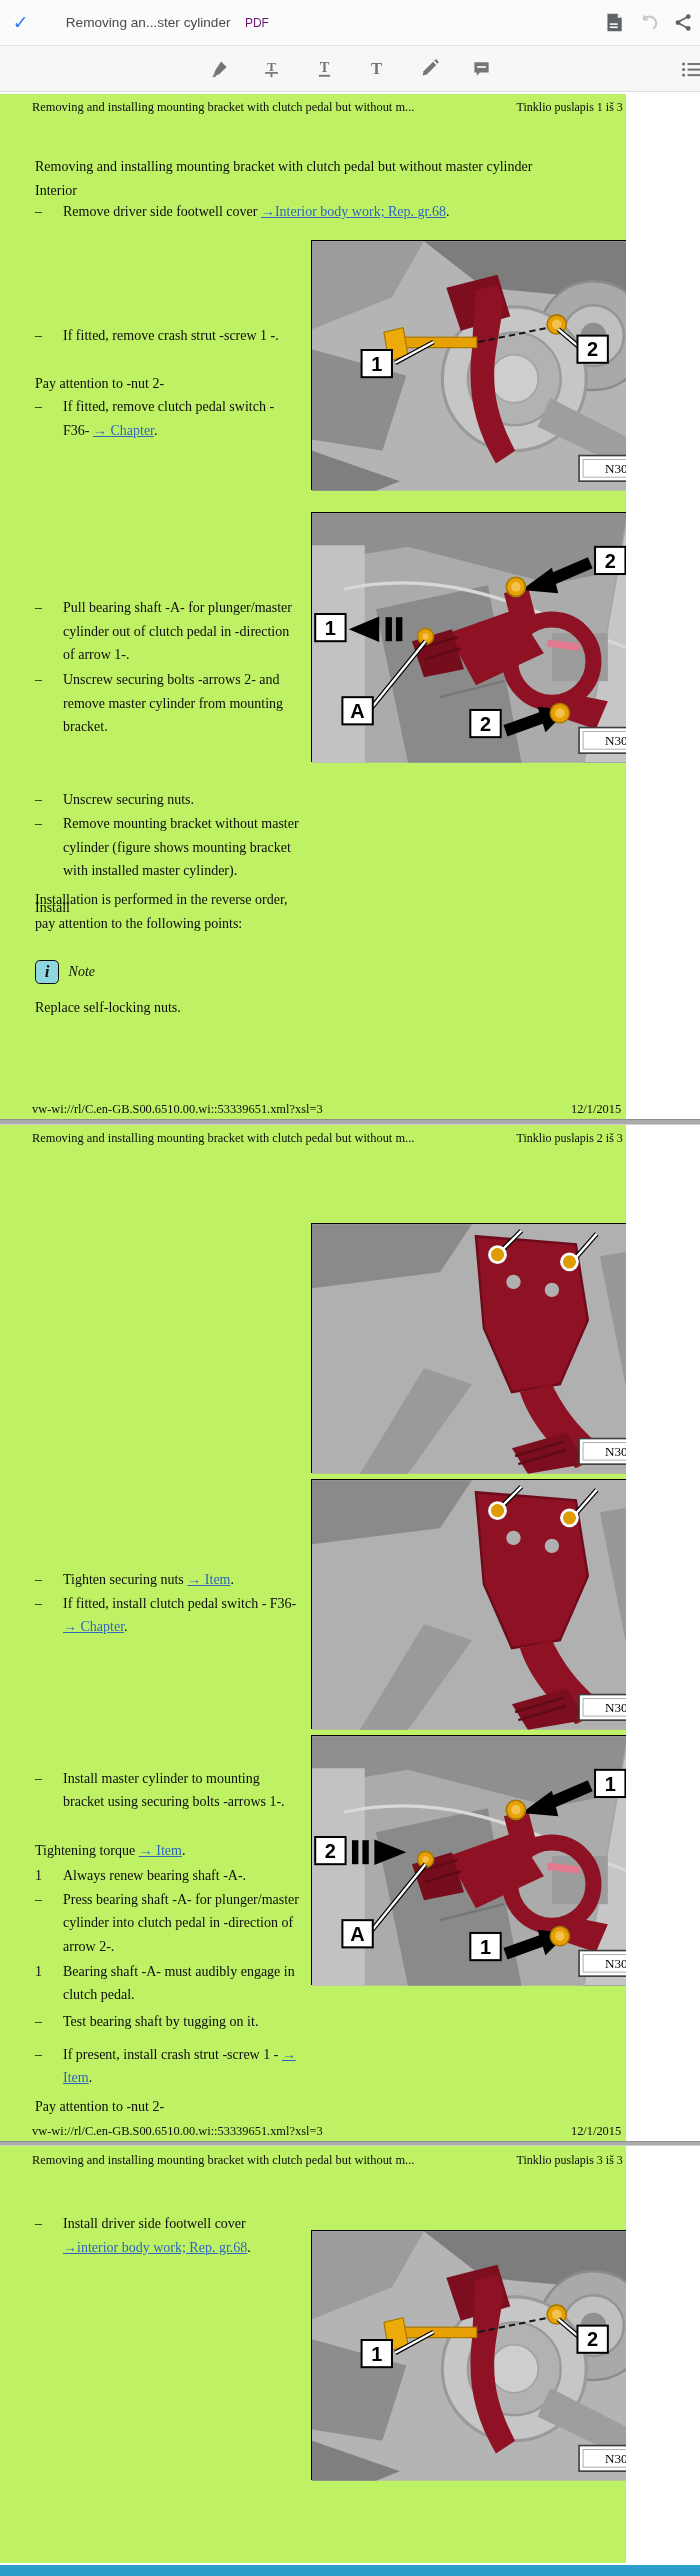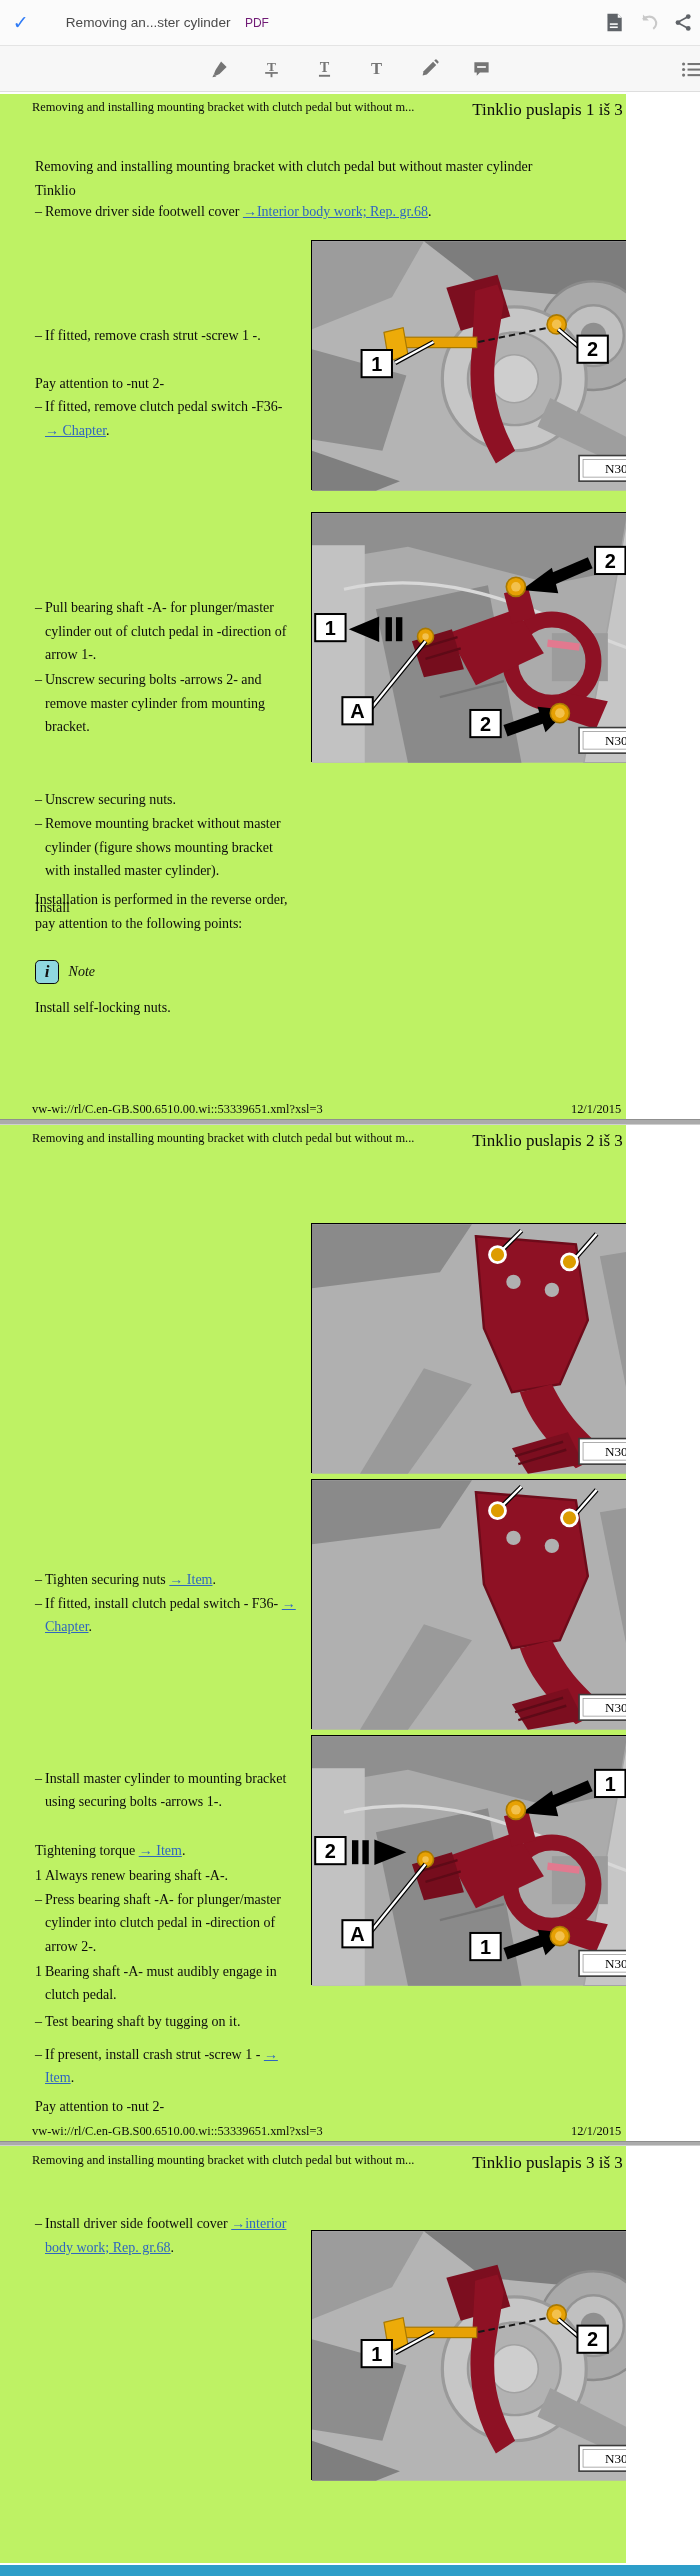--- a/index.html
+++ b/index.html
@@ -24,28 +24,28 @@
     background:#f7f7f7; border-bottom:0.8px solid #dedede;
     display:flex; align-items:center; justify-content:center; gap:17.6px;
   }
   #toolbar-list { position:absolute; right:-8px; top:46px; height:46px; display:flex; align-items:center; }
   
   #document { position:absolute; left:0; top:94px; width:701px;
     font-family:"Liberation Serif", serif; color:#0c0c0c; }
   .pdf-page { position:relative; width:626px; background:#bef264; overflow:hidden; }
   .page-divider { width:701px; height:5.6px; background:#ababab; border-top:0.8px solid #8f8f8f; border-bottom:0.8px solid #cfcfcf; }
   .page-header-left { position:absolute; left:32px; top:6.4px; font-size:12.4px; white-space:nowrap; }
-  .page-header-right { position:absolute; right:3.2px; top:6.4px; font-size:17px; white-space:nowrap; }
+  .page-header-right { position:absolute; right:3.2px; top:6.4px; font-size:12px; white-space:nowrap; }
   .page-footer-left { position:absolute; left:32px; bottom:1.6px; font-size:12.4px; white-space:nowrap; }
   .page-footer-right { position:absolute; right:4.8px; bottom:1.6px; font-size:12.4px; white-space:nowrap; }
   .figure { position:absolute; left:311px; width:387px; height:250px; border:1.6px solid #000; background:#b4b4b4; }
   .figure svg { display:block; }
   .tblock { position:absolute; left:35px; width:264px; font-size:14px; line-height:1.68; }
   .tblock .marker { position:absolute; left:0; top:0; }
-  .tblock .content { display:block; margin-left:10px; }
+  .tblock .content { display:block; margin-left:28px; }
   .tblock.nomark .content { margin-left:0; }
   .doclink { color:#2f66c0; text-decoration:underline; cursor:pointer; }
   .noteicon-row { display:flex; align-items:flex-end; gap:9.6px; }
   .note-label { font-style:italic; font-size:14px; }
   .note-sq { width:24px; height:24px; background:#8fd7df; border:1.2px solid #0a0a0a; border-radius:4.8px;
     display:flex; align-items:center; justify-content:center;
     font-family:"Liberation Serif", serif; font-weight:bold; font-style:italic; font-size:17px; color:#111; }
   #bottombar { position:absolute; left:0; bottom:0; width:701px; height:11.2px; }
 </style>
 </head>
@@ -216,21 +216,21 @@
             <text x="57" y="256" text-anchor="middle" font-size="25" font-weight="bold" font-family="Liberation Sans, sans-serif" fill="#000">A</text>
   <rect x="334" y="268" width="140" height="32" fill="#fff" stroke="#3c3c3c" stroke-width="2"></rect>
             <rect x="339" y="273" width="130" height="22" fill="none" stroke="#9a9a9a" stroke-width="1"></rect>
             <text x="404" y="290" text-anchor="middle" font-size="16.5" font-family="Liberation Serif, serif" fill="#000">N30-10357</text>
   </svg>
         </div>
         <div class="tblock nomark" style="top: 61px; width: 650px;">
           <span class="content"><span>Removing and installing mounting bracket with clutch pedal but without master cylinder</span></span>
         </div>
         <div class="tblock nomark" style="top: 85px; width: 320px;">
-          <span class="content"><span>Tinklio</span></span>
+          <span class="content"><span>Interior</span></span>
         </div>
         <div class="tblock" style="top: 106px; width: 624px;">
           <span class="marker">–</span>
           <span class="content"><span>Remove driver side footwell cover </span><a class="doclink">→Interior body work; Rep. gr.68</a><span>.</span></span>
         </div>
         <div class="tblock" style="top: 230px;">
           <span class="marker">–</span>
           <span class="content"><span>If fitted, remove crash strut -screw 1 -.</span></span>
         </div>
         <div class="tblock nomark" style="top: 278px;">
@@ -262,21 +262,21 @@
         <div class="tblock nomark" style="top: 794px;">
           <span class="content"><span>Installation is performed in the reverse order, pay attention to the following points:</span></span>
         </div>
         <div class="tblock nomark" style="top: 866px;">
           <div class="noteicon-row">
             <span class="note-sq">i</span>
             <span class="note-label">Note</span>
           </div>
         </div>
         <div class="tblock nomark" style="top: 902px;">
-          <span class="content"><span>Install self-locking nuts.</span></span>
+          <span class="content"><span>Replace self-locking nuts.</span></span>
         </div>
         <div class="page-footer-left">vw-wi://rl/C.en-GB.S00.6510.00.wi::53339651.xml?xsl=3</div>
         <div class="page-footer-right">12/1/2015</div>
       </div>
       <div class="page-divider"></div>
       <div class="pdf-page" style="height: 1016px;">
         <div class="page-header-left">Removing and installing mounting bracket with clutch pedal but without m...</div>
         <div class="page-header-right">Tinklio puslapis 2 iš 3</div>
         <div class="figure" style="top: 98px;">
           <svg viewBox="0 0 484 312" width="387" height="250">

